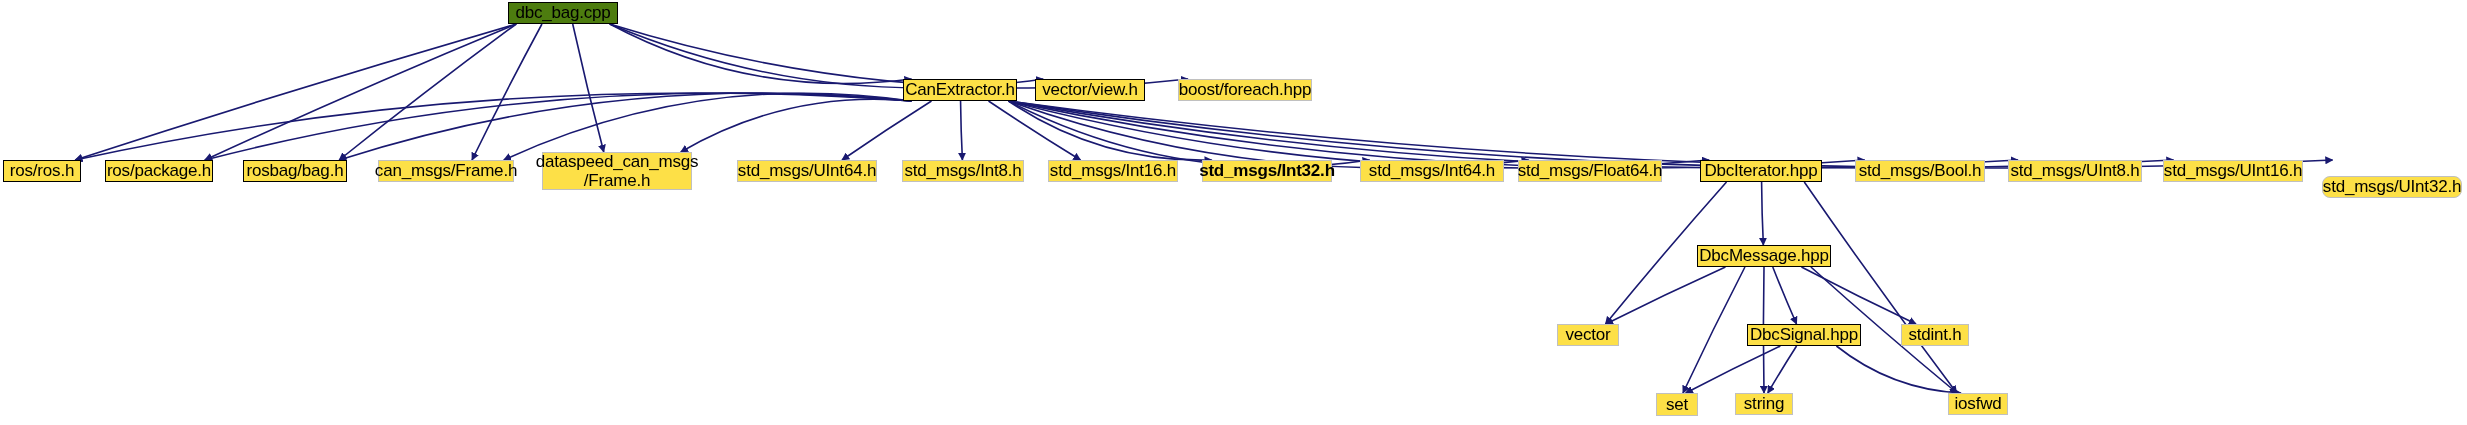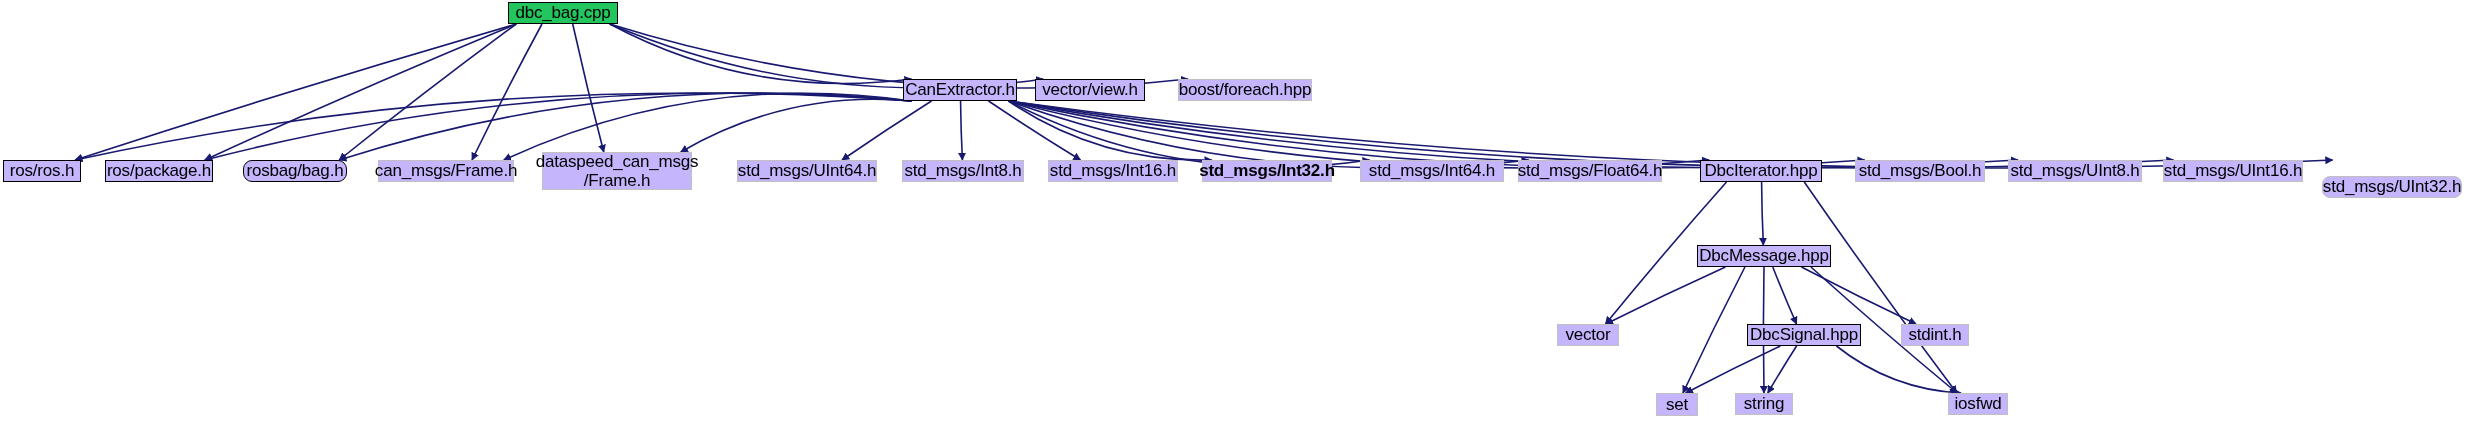--- a/index.html
+++ b/index.html
@@ -23,35 +23,35 @@
     height: 425px;
     pointer-events: none;
   }
   .node {
     position: absolute;
     box-sizing: border-box;
     display: flex;
     align-items: center;
     justify-content: center;
     text-align: center;
-    background: #c4b5fd;
+    background: #fde047;
     border: 1px solid #c0c0c0;
     color: #000000;
     font-size: 17px;
     line-height: 1.12;
     white-space: pre-line;
     letter-spacing: -0.2px;
     z-index: 5;
   }
   .node.strong {
     border: 1.6px solid #000000;
   }
   .node.root {
     border: 1.6px solid #000000;
-    background: #22c55e;
+    background: #4d7c0f;
   }
 </style>
 </head>
 <body>
 
 <div id="graph">
   <svg id="edge-layer" viewBox="0 0 2467 425" preserveAspectRatio="none">
     <defs>
       <marker id="arrow" viewBox="0 0 10 10" refX="9" refY="5" markerWidth="5" markerHeight="5" orient="auto-start-reverse">
         <path d="M 0 0 L 10 5 L 0 10 z" fill="#191970"></path>
@@ -96,21 +96,21 @@
         <path d="M 1836.4242307692307 346 Q 1891.159423076923 389.42166153846154 1960.9346153846154 393" fill="none" stroke="#191970" stroke-width="1.6" marker-end="url(#arrow)"></path>
       </g>
   </svg>
   <div id="nodes">
       <div class="node root" style="left: 508px; top: 2px; width: 110px; height: 22px;">dbc_bag.cpp</div>
       <div class="node strong" style="left: 903px; top: 79px; width: 114px; height: 22px;">CanExtractor.h</div>
       <div class="node strong" style="left: 1035px; top: 79px; width: 110px; height: 22px;">vector/view.h</div>
       <div class="node" style="left: 1178px; top: 79px; width: 134px; height: 22px;">boost/foreach.hpp</div>
       <div class="node strong" style="left: 3px; top: 160px; width: 78px; height: 22px;">ros/ros.h</div>
       <div class="node strong" style="left: 105px; top: 160px; width: 108px; height: 22px;">ros/package.h</div>
-      <div class="node strong" style="left: 243px; top: 160px; width: 104px; height: 22px; border-radius: 9px;">rosbag/bag.h</div>
+      <div class="node strong" style="left: 243px; top: 160px; width: 104px; height: 22px;">rosbag/bag.h</div>
       <div class="node" style="left: 378px; top: 160px; width: 136px; height: 22px;">can_msgs/Frame.h</div>
       <div class="node" style="left: 542px; top: 152px; width: 150px; height: 38px;">dataspeed_can_msgs
 /Frame.h</div>
       <div class="node" style="left: 737px; top: 160px; width: 140px; height: 22px;">std_msgs/UInt64.h</div>
       <div class="node" style="left: 902px; top: 160px; width: 122px; height: 22px;">std_msgs/Int8.h</div>
       <div class="node" style="left: 1048px; top: 160px; width: 130px; height: 22px;">std_msgs/Int16.h</div>
       <div class="node" style="left: 1202px; top: 160px; width: 130px; height: 22px; font-weight: bold;">std_msgs/Int32.h</div>
       <div class="node" style="left: 1360px; top: 160px; width: 144px; height: 22px;">std_msgs/Int64.h</div>
       <div class="node" style="left: 1518px; top: 160px; width: 144px; height: 22px;">std_msgs/Float64.h</div>
       <div class="node strong" style="left: 1700px; top: 160px; width: 122px; height: 22px;">DbcIterator.hpp</div>

